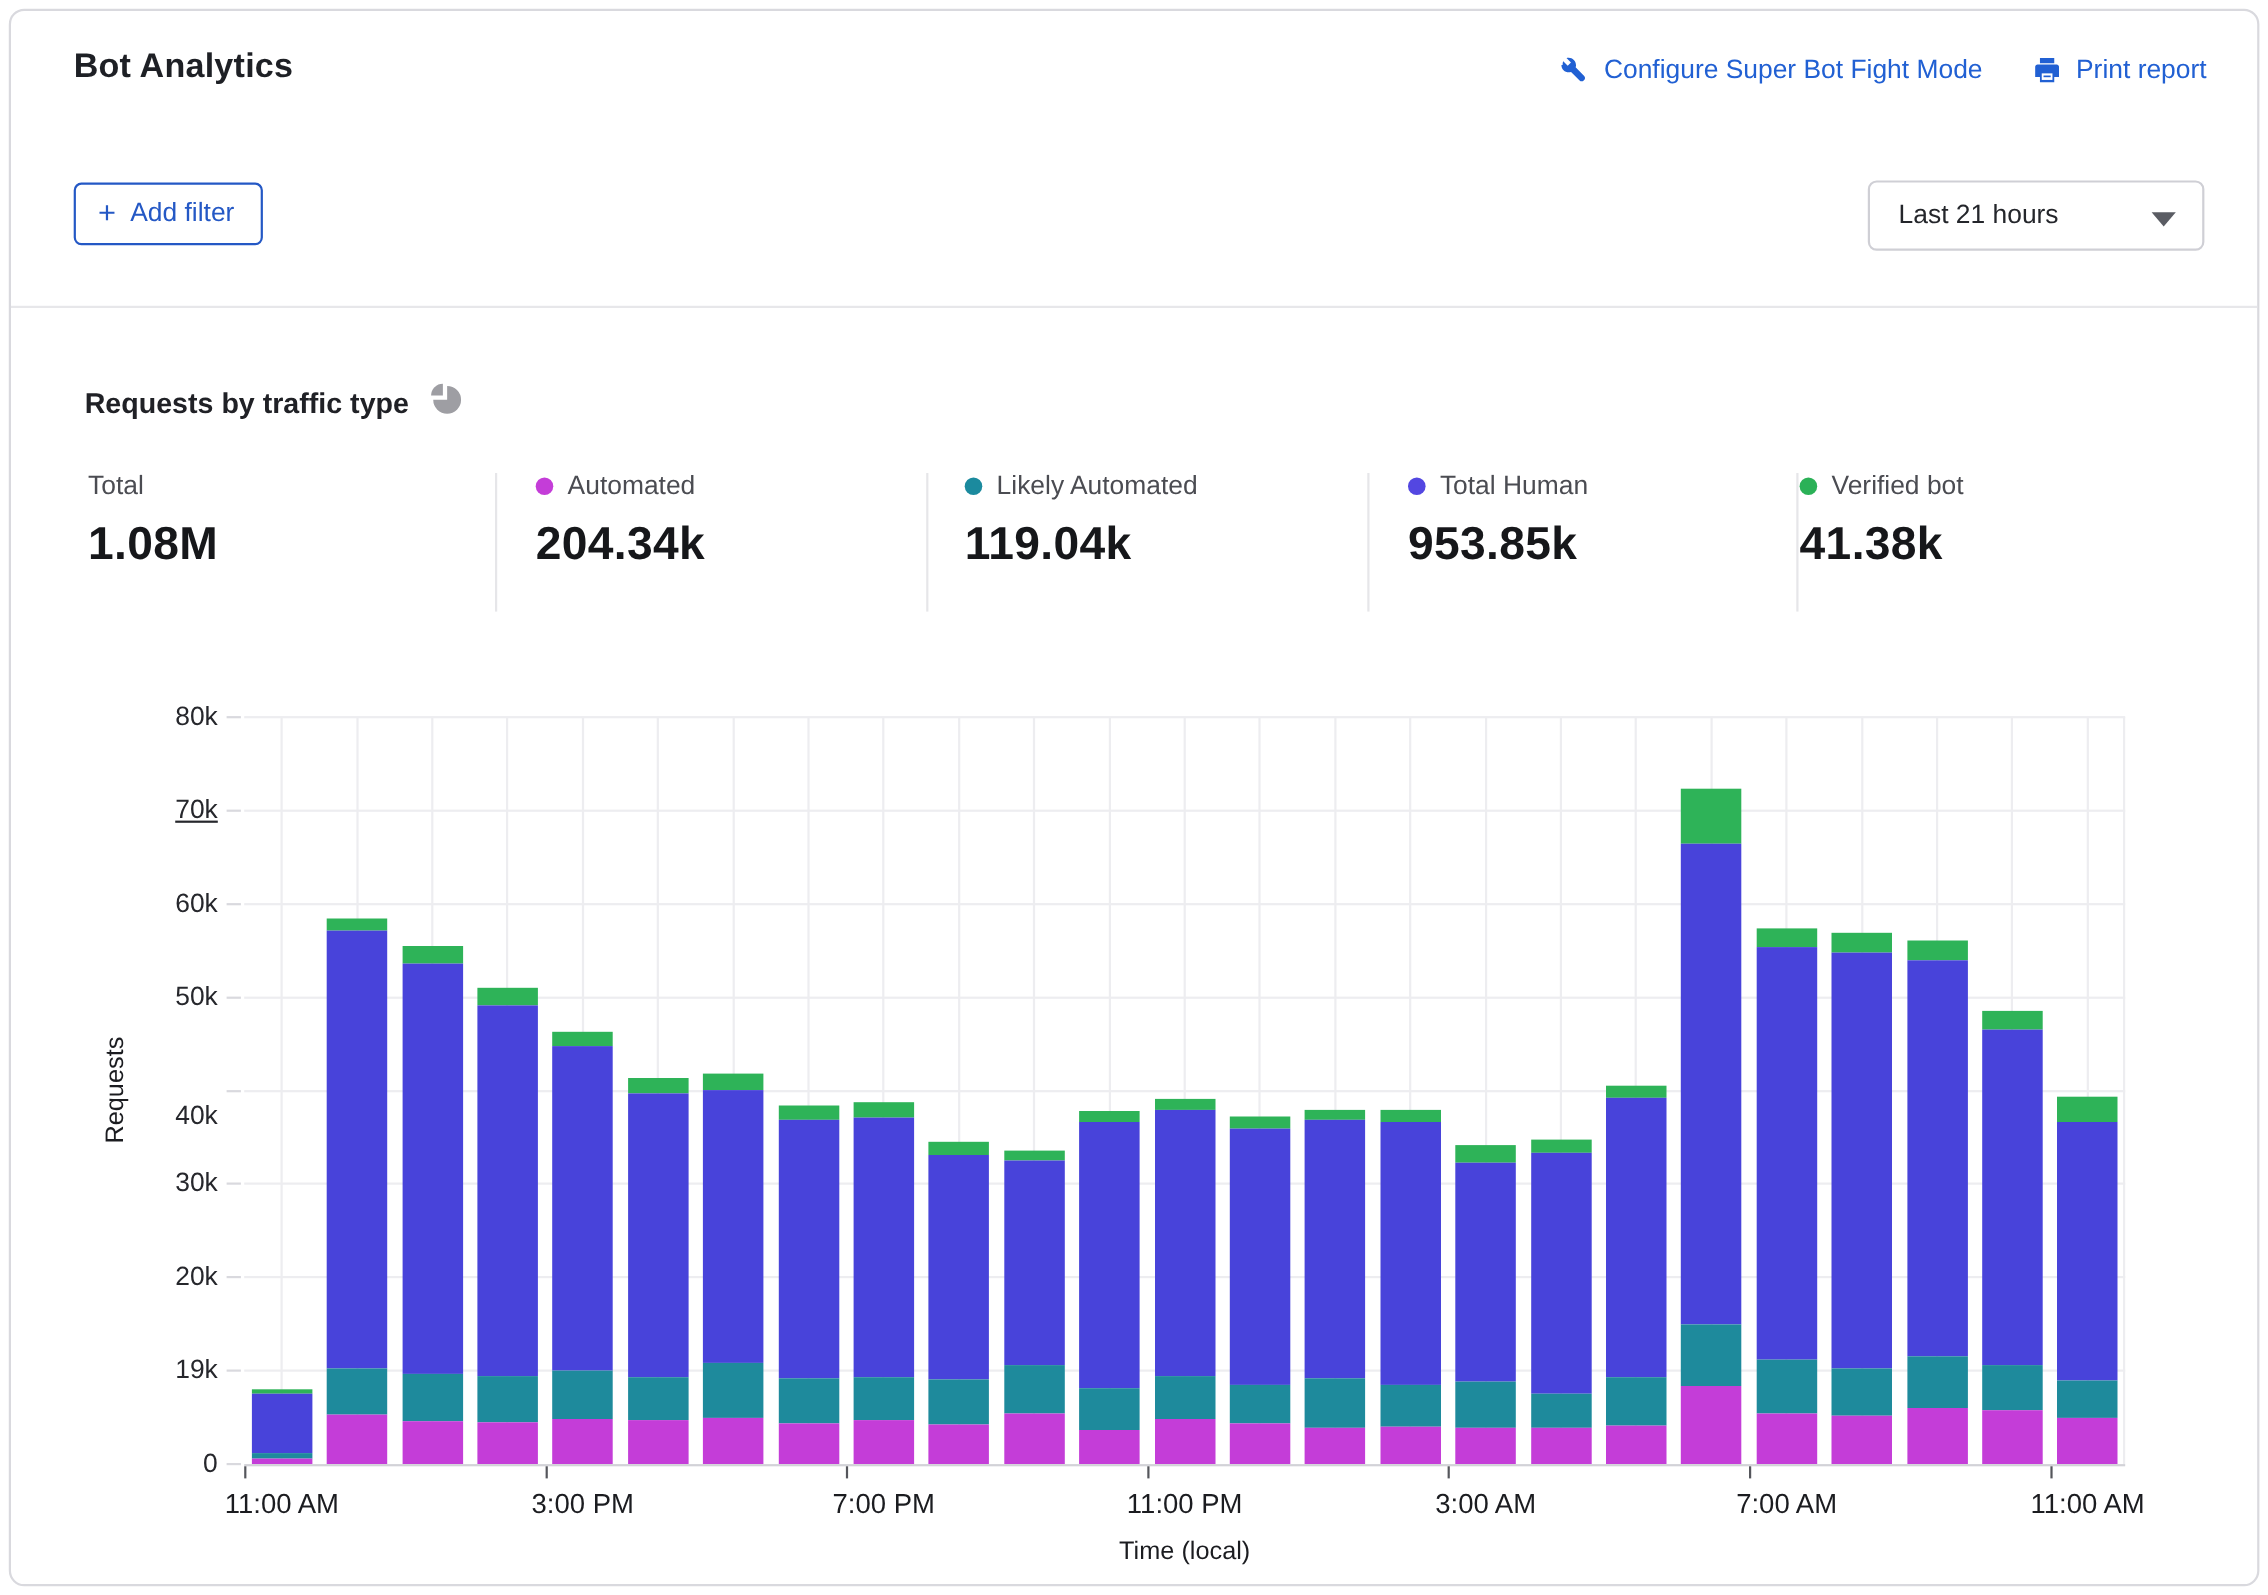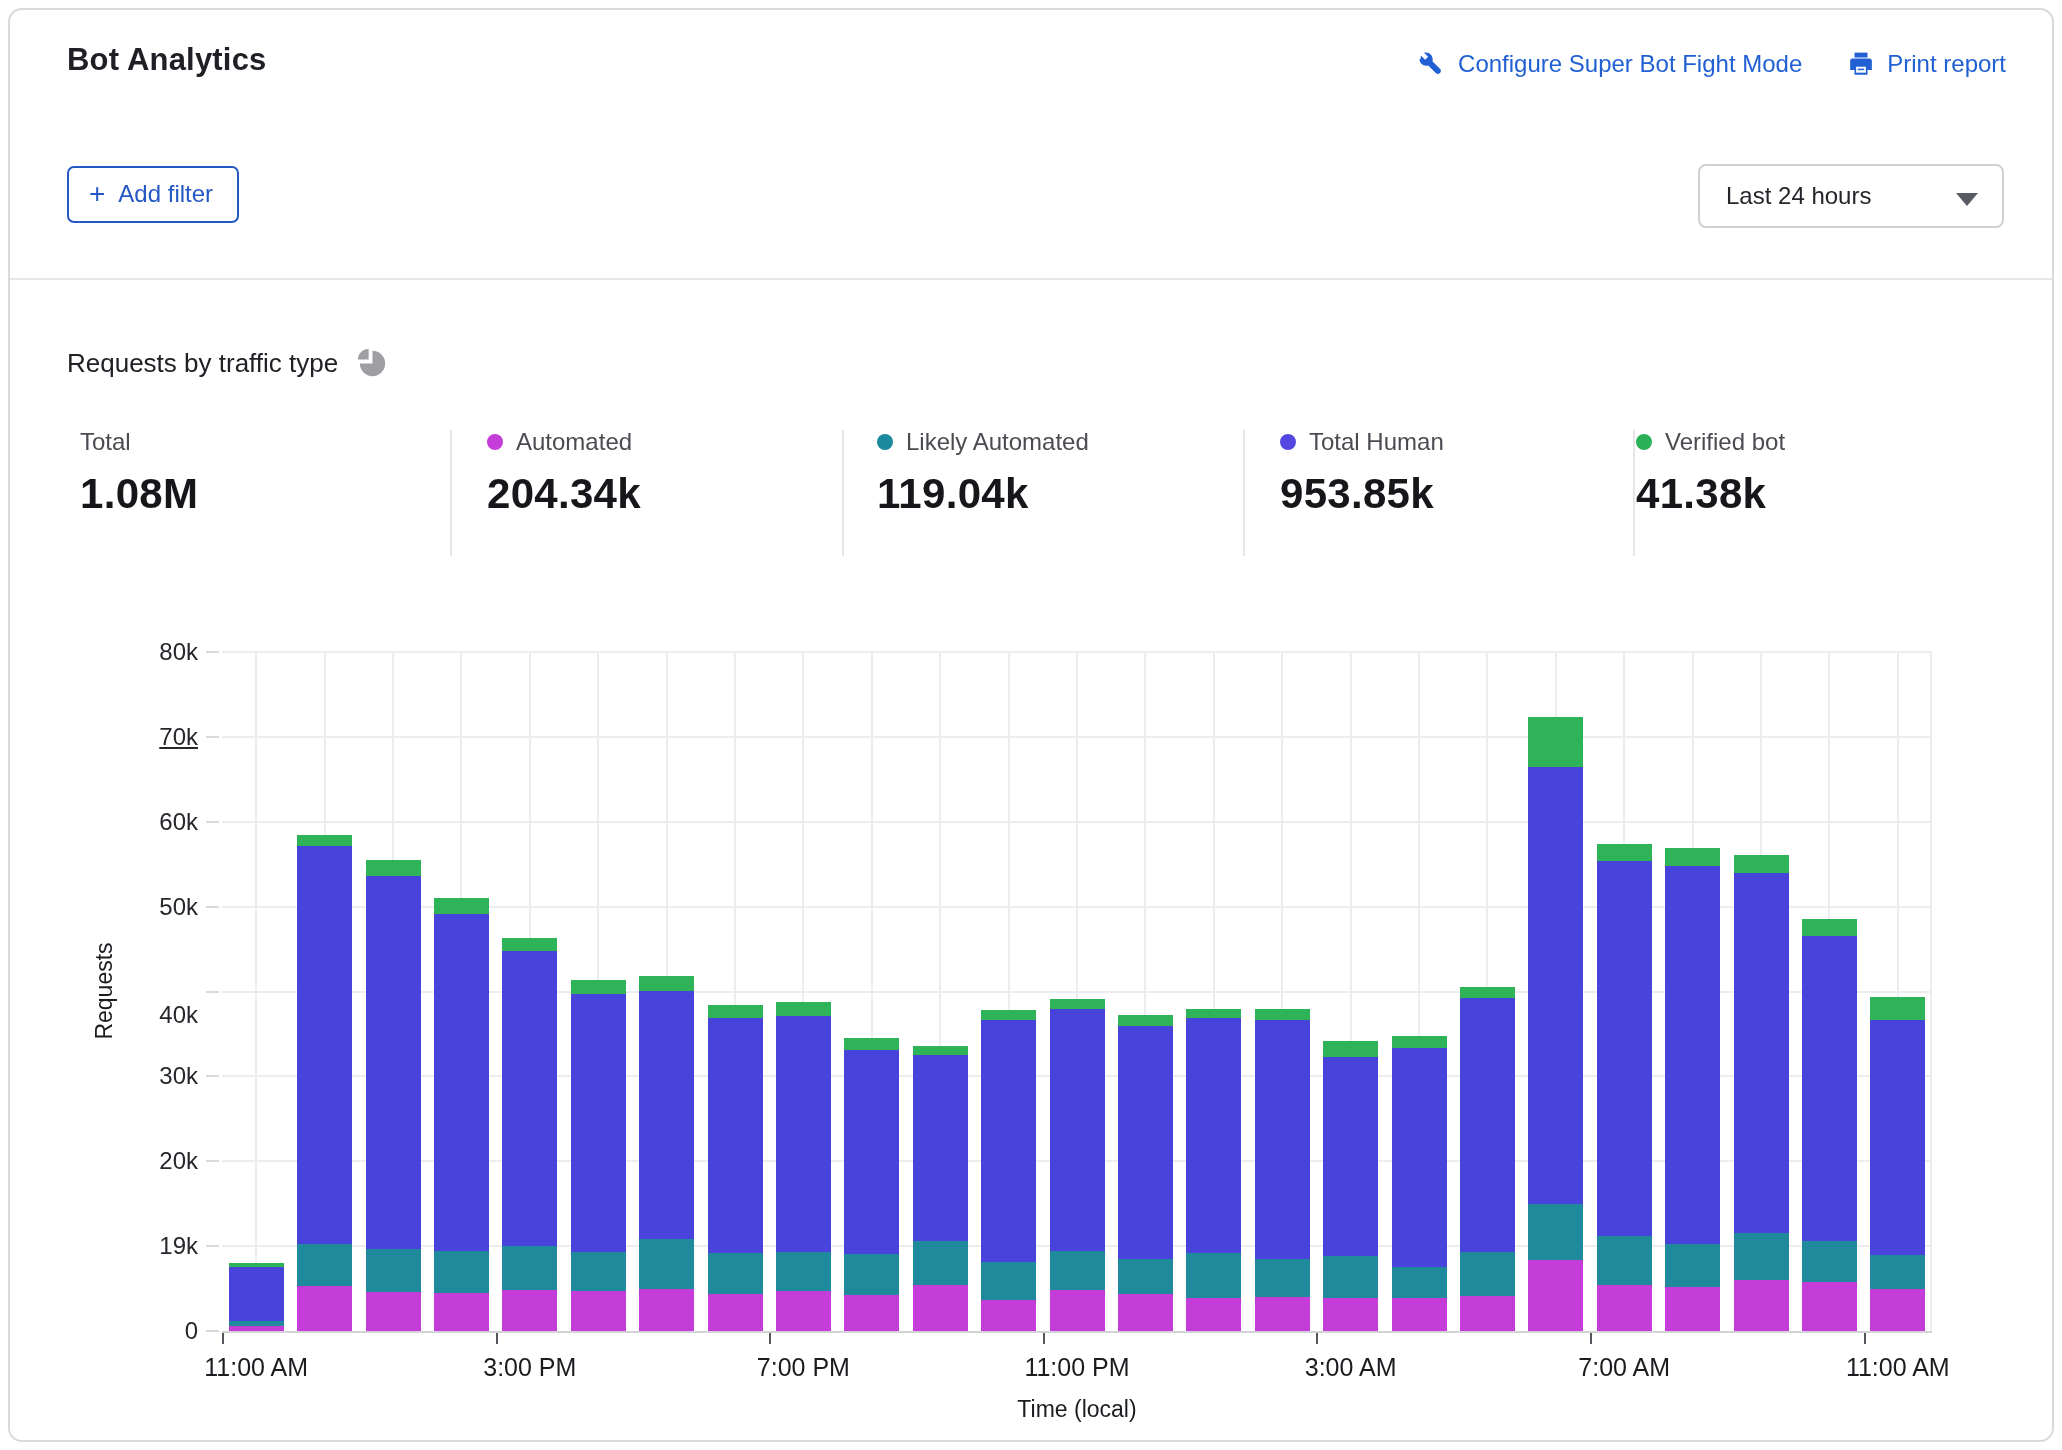--- a/index.html
+++ b/index.html
@@ -15,21 +15,21 @@
 
   .add-filter { position:absolute; left:67px; top:166px; display:inline-flex; align-items:center; gap:13px;
     border:2px solid #2458c5; border-radius:7px; color:#2458c5; background:#fff; font-size:24px;
     padding:12px 24px 13px 20px; cursor:pointer; font-family:inherit; }
   .add-filter .plus { font-size:28px; font-weight:400; line-height:20px; }
 
   .timerange { position:absolute; top:164px; right:58px; width:306px; height:64px; border:2px solid #cfcfd5; border-radius:8px;
     background:#fff; display:flex; align-items:center; padding:0 26px; font-size:24px; color:#24262b; cursor:pointer; }
   .caret { position:absolute; right:24px; top:27px; width:0; height:0; border-left:11px solid transparent; border-right:11px solid transparent; border-top:13px solid #5a5c63; }
 
-  .section-heading { position:absolute; left:67px; top:345px; font-size:26px; font-weight:400; color:#202126; display:flex; align-items:center; gap:16px; }
+  .section-heading { position:absolute; left:77px; top:345px; font-size:26px; font-weight:700; color:#202126; display:flex; align-items:flex-end; gap:16px; }
   .section-heading svg { display:block; }
 
   .stat-col { position:absolute; top:428px; }
   .stat-head { display:flex; align-items:center; gap:13px; font-size:24px; color:#4b4c52; }
   .stat-dot { width:16px; height:16px; border-radius:50%; }
   .stat-value { margin-top:14px; font-size:42px; font-weight:700; color:#16171a; letter-spacing:.3px; }
   .stat-divider { position:absolute; top:430px; height:126px; border-left:2px solid #e6e6e9; }
 
   
   #chart { position:absolute; left:0; top:0; width:2062px; height:1450px; pointer-events:none; }
@@ -75,21 +75,21 @@
     <span>Print report</span>
   </div>
 </div>
 
 <button class="add-filter">
   <span class="plus">+</span>
   <span>Add filter</span>
 </button>
 
 <div class="timerange">
-  <span>Last 24 hours</span>
+  <span>Last 21 hours</span>
   <span class="caret"></span>
 </div>
 
 <div class="section-heading">
   <span>Requests by traffic type</span>
   <span>
       <svg width="37" height="37" viewBox="0 0 38 38">
         <path d="M19 19 L19 6 A13 13 0 1 1 6 19 Z" fill="#9e9ea3"></path>
         <path d="M15 15 L15 4 A11 11 0 0 0 4 15 Z" fill="#9e9ea3"></path>
       </svg>

